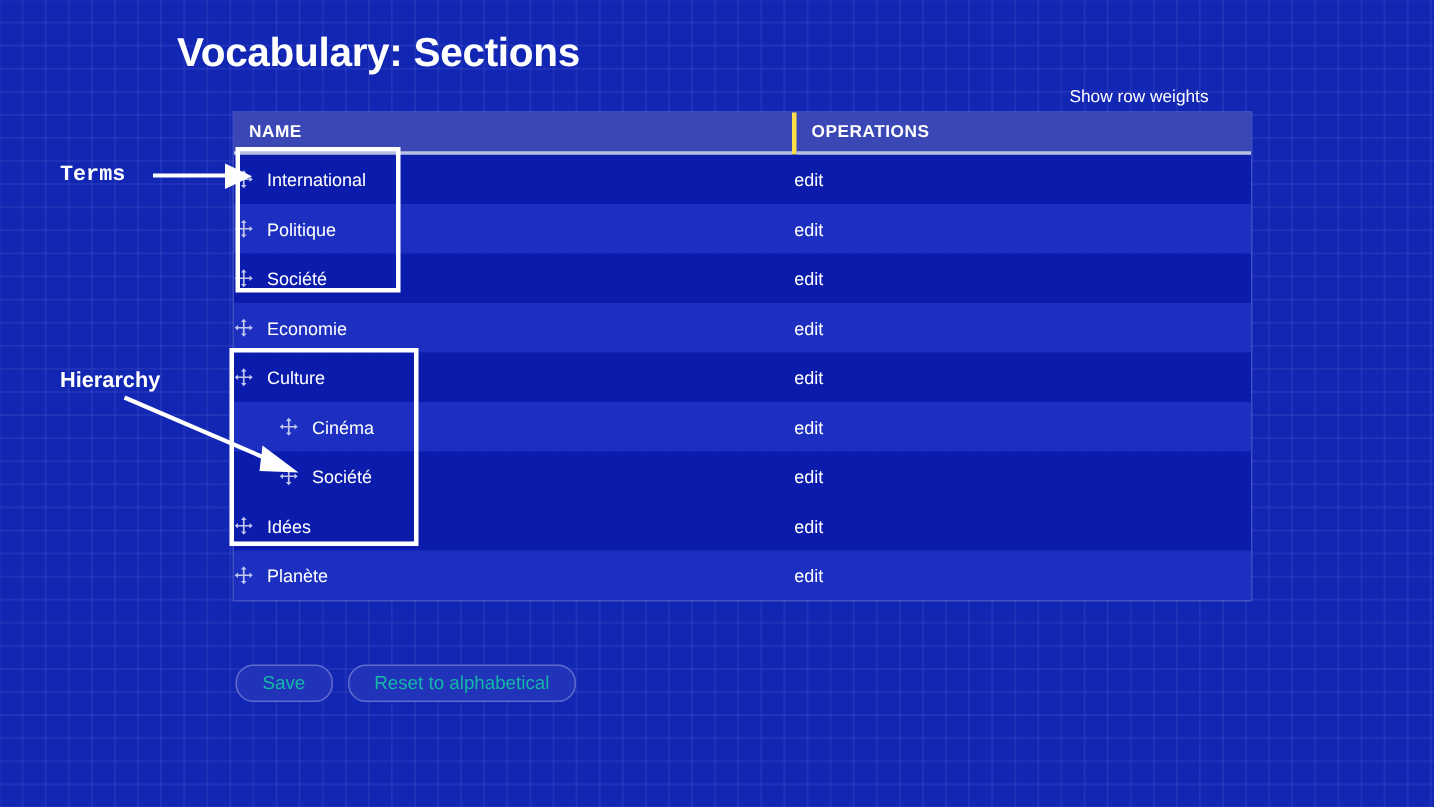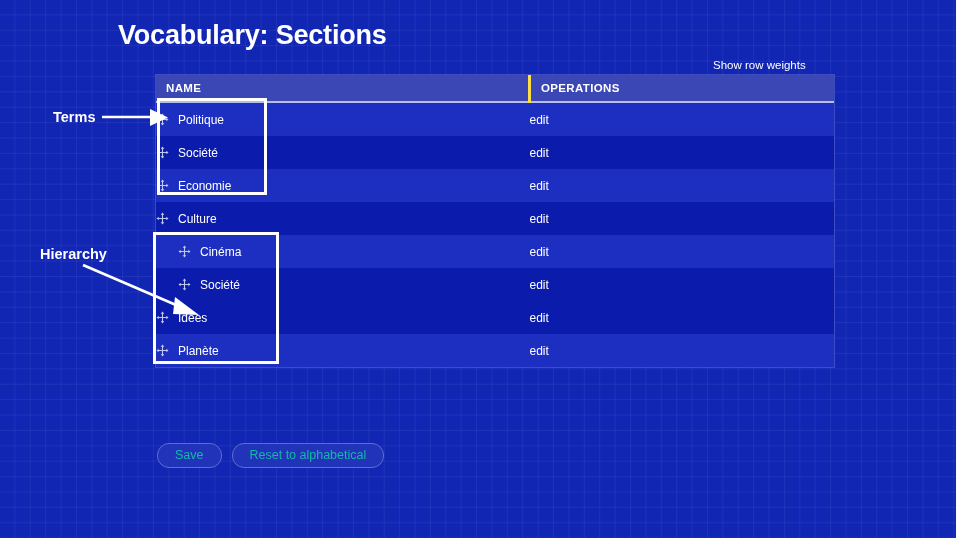--- a/index.html
+++ b/index.html
@@ -84,21 +84,21 @@
   tr.row-even td { background: #1c2fc0; }
 
   td.cell-name { padding-left: 8px; }
   td.cell-ops  { padding-left: 10px; }
 
   .name-inner {
     display: flex;
     align-items: center;
     gap: 9px;
   }
-  .name-inner.depth-1 { padding-left: 22px; }
+  .name-inner.depth-1 { padding-left: 30px; }
 
   .drag-handle {
     flex: 0 0 auto;
     width: 13px;
     height: 13px;
     display: inline-block;
     line-height: 0;
     cursor: move;
     opacity: 0.95;
   }
@@ -155,21 +155,21 @@
   }
 
   
   .annot-label {
     position: absolute;
     color: #ffffff;
     font-size: 14.5px;
     font-weight: bold;
     white-space: nowrap;
   }
-  #label-terms     { left: 53px; top: 109px; }
+  #label-terms     { left: 40px; top: 109px; font-family: Liberation Mono, monospace; }
   #label-hierarchy { left: 40px; top: 246px; }
 
   
   .annot-arrow {
     position: absolute;
     pointer-events: none;
   }
   #arrow-terms     { left: 100px; top: 100px; }
   #arrow-hierarchy { left: 80px;  top: 260px; }
 </style>
@@ -183,20 +183,35 @@
 <a href="#" id="show-row-weights" style="text-decoration:none;">Show row weights</a>
 
 <table id="vocab-table">
   <thead>
     <tr>
       <th class="col-name">NAME</th>
       <th class="col-ops">OPERATIONS</th>
     </tr>
   </thead>
   <tbody id="vocab-table-body">
+      <tr class="row-odd">
+        <td class="cell-name">
+          <div class="name-inner">
+            <span class="drag-handle">
+              <svg viewBox="0 0 16 16" width="13" height="13" aria-hidden="true">
+                <g fill="#c9cfef">
+                  <path d="M8 0.6 L10.3 3.3 L8.7 3.3 L8.7 7.3 L12.7 7.3 L12.7 5.7 L15.4 8 L12.7 10.3 L12.7 8.7 L8.7 8.7 L8.7 12.7 L10.3 12.7 L8 15.4 L5.7 12.7 L7.3 12.7 L7.3 8.7 L3.3 8.7 L3.3 10.3 L0.6 8 L3.3 5.7 L3.3 7.3 L7.3 7.3 L7.3 3.3 L5.7 3.3 Z"></path>
+                </g>
+              </svg>
+            </span>
+            <span class="row-label">International</span>
+          </div>
+        </td>
+        <td class="cell-ops"><a href="#" class="edit-link">edit</a></td>
+      </tr>
       <tr class="row-even">
         <td class="cell-name">
           <div class="name-inner">
             <span class="drag-handle">
               <svg viewBox="0 0 16 16" width="13" height="13" aria-hidden="true">
                 <g fill="#c9cfef">
                   <path d="M8 0.6 L10.3 3.3 L8.7 3.3 L8.7 7.3 L12.7 7.3 L12.7 5.7 L15.4 8 L12.7 10.3 L12.7 8.7 L8.7 8.7 L8.7 12.7 L10.3 12.7 L8 15.4 L5.7 12.7 L7.3 12.7 L7.3 8.7 L3.3 8.7 L3.3 10.3 L0.6 8 L3.3 5.7 L3.3 7.3 L7.3 7.3 L7.3 3.3 L5.7 3.3 Z"></path>
                 </g>
               </svg>
             </span>

